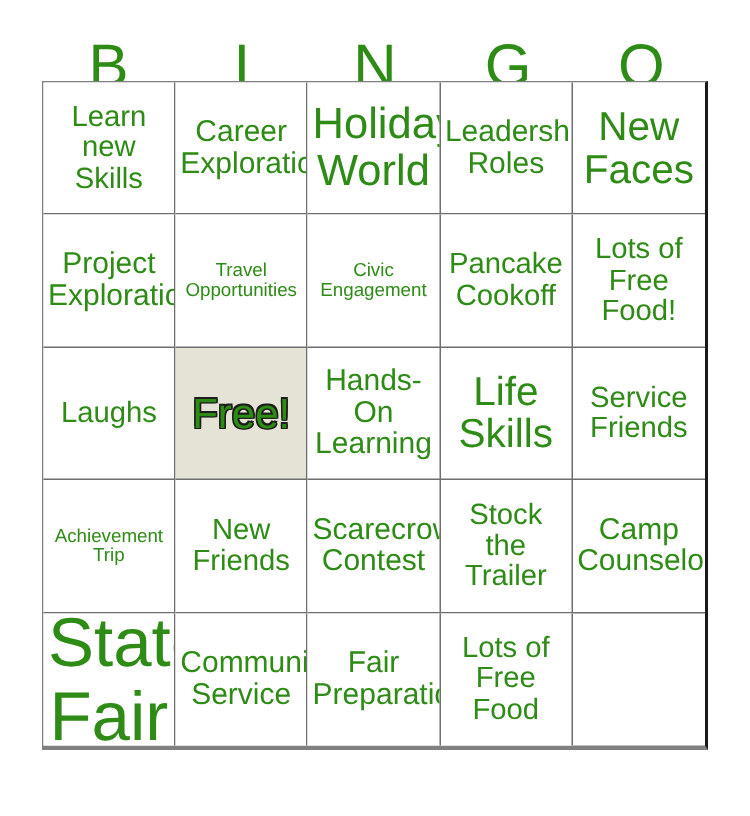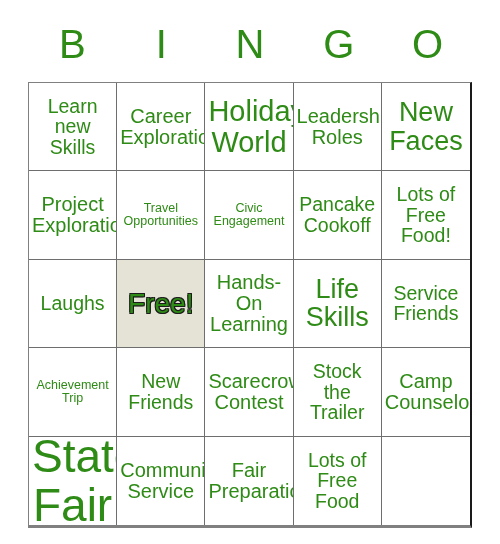--- a/index.html
+++ b/index.html
@@ -39,21 +39,21 @@
     line-height: 1;
     color: #2e8b16;
     font-weight: normal;
     letter-spacing: 0;
   }
 
   
   #grid {
     position: absolute;
     left: 28px;
-    top: 82px;
+    top: 54px;
     width: 444px;
     height: 446px;
     box-sizing: border-box;
     border-top: 1px solid #808080;
     border-left: 1px solid #808080;
     border-right: 2px solid #1a1a1a;
     border-bottom: 3px solid #808080;
     display: grid;
     grid-template-columns: repeat(5, 1fr);
     grid-template-rows: repeat(5, 1fr);

